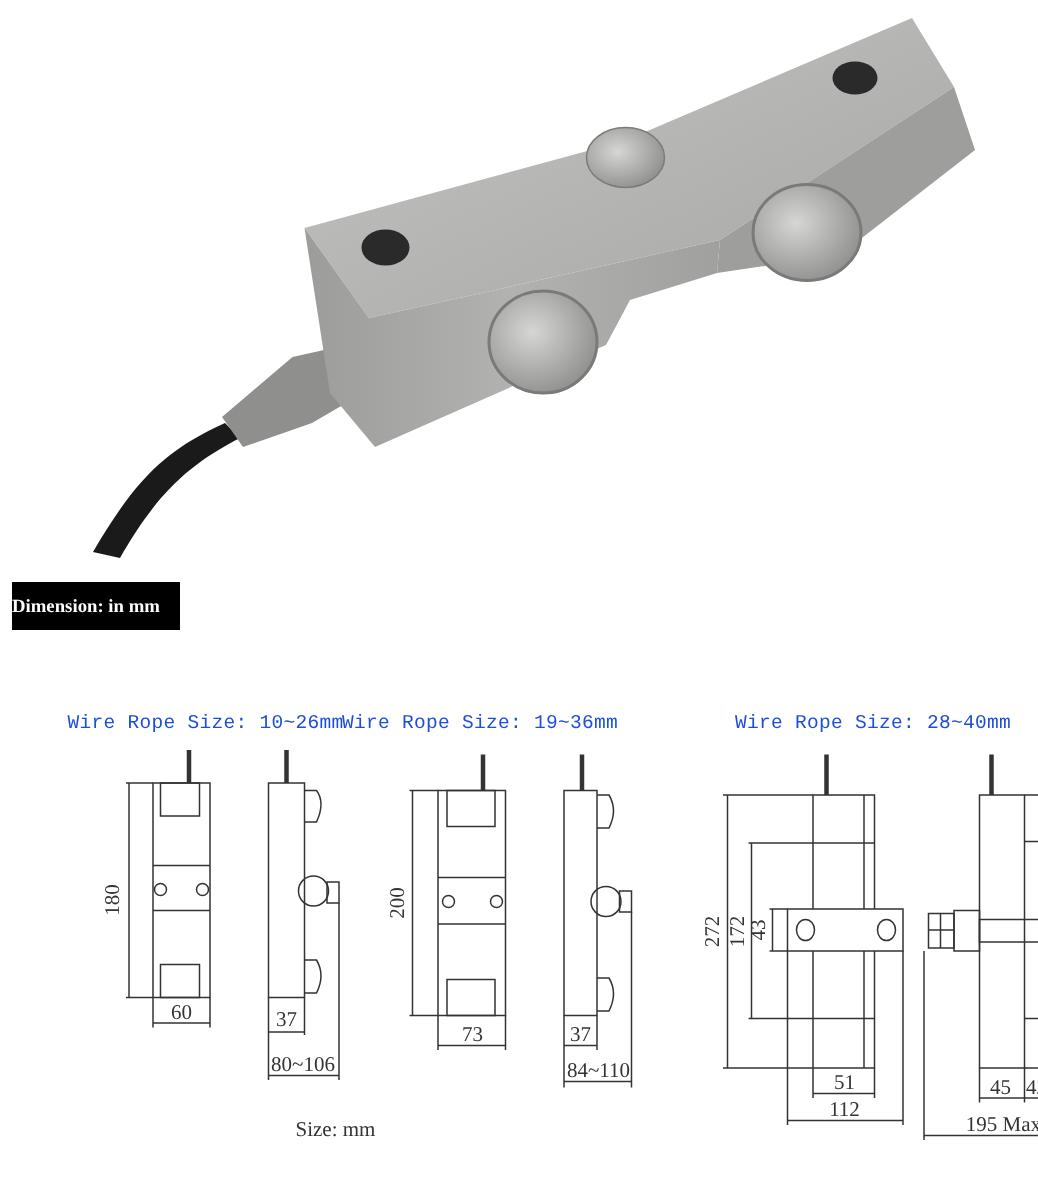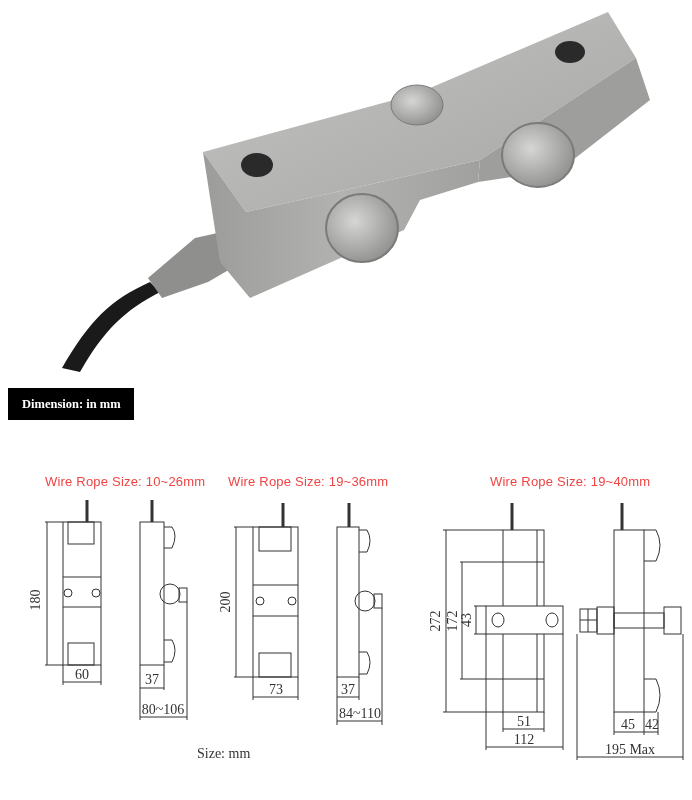--- a/index.html
+++ b/index.html
@@ -2,24 +2,24 @@
 <html><head>
 <meta charset="utf-8">
 <style>
   html, body { margin: 0; padding: 0; background: #ffffff; }
   body { width: 692px; height: 800px; position: relative; overflow: hidden;
          font-family: "Liberation Serif", serif; color: #222; }
   .abs { position: absolute; }
   .photo { left: 0; top: 0; width: 692px; height: 380px; }
   .dim-banner { left: 8px; top: 388px; width: 112px; height: 32px; background: #000;
                 color: #fff; font-family: "Liberation Serif", serif; font-weight: bold;
-                font-size: 12.5px; line-height: 32px; padding-left: 14px; white-space: nowrap; }
-  .rope-label { font-family: Liberation Sans, sans-serif; font-size: 13px; color: #ef4444;
+                font-size: 12.5px; line-height: 32px; padding-left: 0; white-space: nowrap; }
+  .rope-label { font-family: Liberation Mono, monospace; font-size: 13px; color: #1d4ed8;
                 letter-spacing: 0.2px; white-space: nowrap; }
-  .drawing { left: 0; top: 495px; width: 628px; height: 305px; }
+  .drawing { left: 0; top: 495px; width: 628px; height: 305px; padding-left: 39px; }
   .unit { left: 197px; top: 746px; font-size: 14px; color: #333; font-family: "Liberation Serif", serif; }
   svg text { font-family: "Liberation Serif", serif; fill: #333; }
 </style>
 </head>
 <body>
 
 <div class="abs photo">
   <svg width="692" height="380" viewBox="0 0 692 380">
     <defs>
       <linearGradient id="gTop" x1="0" y1="0" x2="1" y2="1">
@@ -53,21 +53,21 @@
 
     <ellipse cx="362" cy="228" rx="36" ry="34" fill="url(#gDisc)" stroke="#7a7a78" stroke-width="2"></ellipse>
     <ellipse cx="538" cy="155" rx="36" ry="32" fill="url(#gDisc)" stroke="#7a7a78" stroke-width="2"></ellipse>
   </svg>
 </div>
 
 <div class="abs dim-banner">Dimension: in mm</div>
 
 <div class="abs rope-label" style="left:45px; top:474px;">Wire Rope Size: 10~26mm</div>
 <div class="abs rope-label" style="left:228px; top:474px;">Wire Rope Size: 19~36mm</div>
-<div class="abs rope-label" style="left:490px; top:474px;">Wire Rope Size: 19~40mm</div>
+<div class="abs rope-label" style="left:490px; top:474px;">Wire Rope Size: 28~40mm</div>
 
 <div class="abs drawing">
   <svg width="692" height="305" viewBox="0 495 692 305" stroke="#333" stroke-width="1" fill="none">
 
     <g>
       <line x1="87" y1="500" x2="87" y2="522" stroke-width="3"></line>
       <rect x="63" y="522" width="38" height="143"></rect>
       <rect x="68" y="522" width="26" height="22"></rect>
       <rect x="68" y="643" width="26" height="22"></rect>
       <path d="M63 577 L101 577 M63 607 L101 607"></path>

